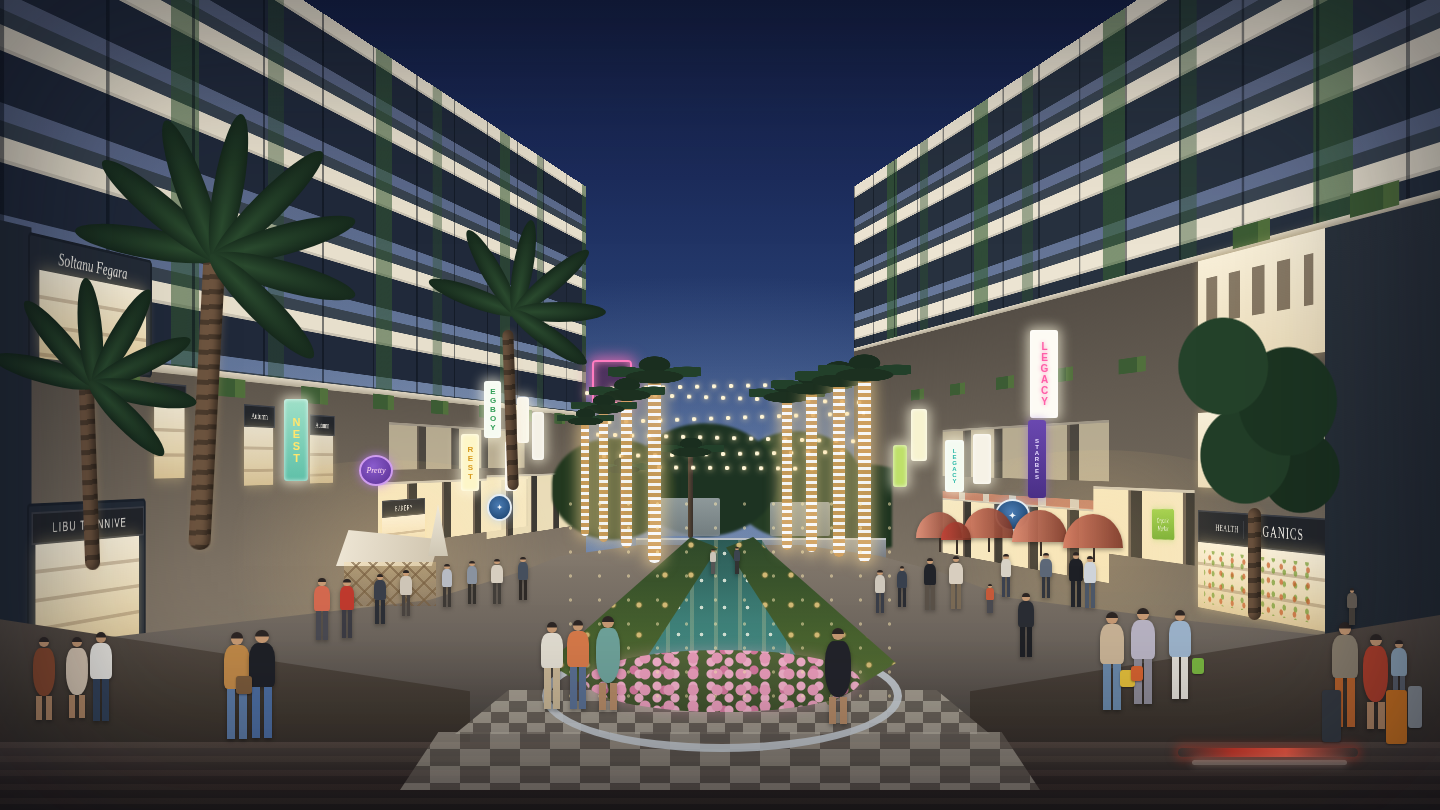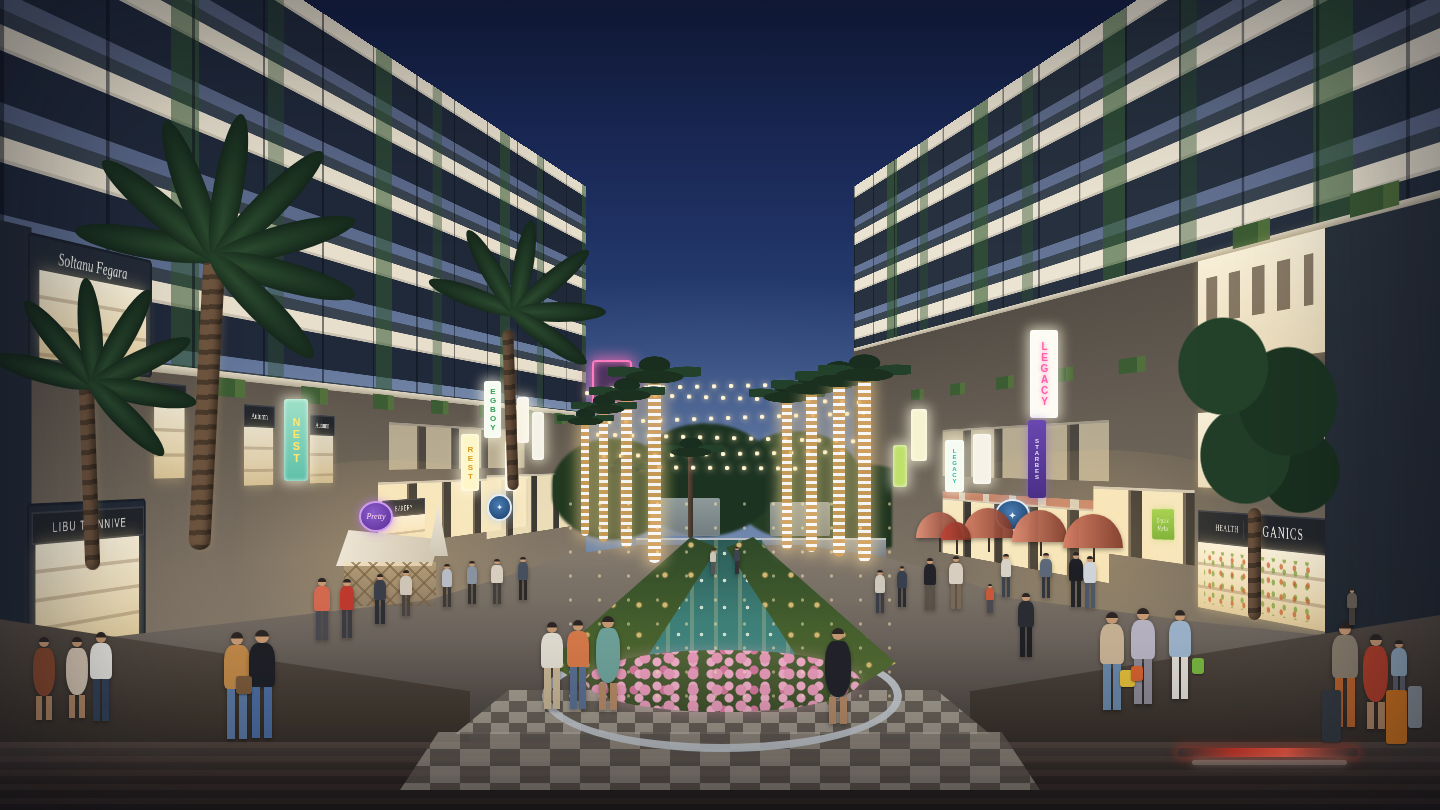--- a/index.html
+++ b/index.html
@@ -306,21 +306,21 @@
     <span class="vt" style="font-size:8px;color:#35a05a;">EGBOY</span>
     </div>
   <div class="lightbox glowbox" style="left:461px;top:434px;width:18px;height:57px;background:#fdf6c8;">
     <span class="vt" style="font-size:8px;color:#d89c20;">REST</span>
     </div>
   <div class="lightbox glowbox" style="left:505px;top:441px;width:12px;height:50px;background:#fbf7ee;">
     <span class="vt" style="font-size:5px;color:#d8352a;">STARBES</span>
     </div>
   <div class="lightbox glowbox" style="left:517px;top:397px;width:12px;height:46px;background:#f8f5ea;"></div>
   <div class="lightbox glowbox" style="left:532px;top:412px;width:12px;height:48px;background:#f4f1e6;"></div>
-  <div class="lightbox" style="left:359px;top:501px;width:30px;height:27px;border-radius:50%;background:radial-gradient(circle at 40% 35%,#8a5ccd,#5a2f92);border:2px solid #cf9cf0;box-shadow:0 0 10px rgba(190,120,255,.7);">
+  <div class="lightbox" style="left:359px;top:455px;width:30px;height:27px;border-radius:50%;background:radial-gradient(circle at 40% 35%,#8a5ccd,#5a2f92);border:2px solid #cf9cf0;box-shadow:0 0 10px rgba(190,120,255,.7);">
     <span class="script" style="font-size:8px;color:#ffd9f0;">Pretty</span>
     </div>
   <div class="badge" style="left:487px;top:494px;width:21px;height:23px;font-size:8px;">✦</div>
 
   <div class="lightbox glowbox" style="left:1030px;top:330px;width:28px;height:88px;background:#fdfbf4;">
     <span class="vt" style="font-size:10px;color:#ff5fa8;text-shadow:0 0 4px #ff8cc0;">LEGACY</span>
     </div>
   <div class="lightbox" style="left:1028px;top:420px;width:18px;height:78px;background:linear-gradient(#6a48b0,#4a2f86);box-shadow:0 0 8px rgba(140,100,220,.6);">
     <span class="vt" style="font-size:6px;color:#e8ddff;">STARBES</span>
     </div>

